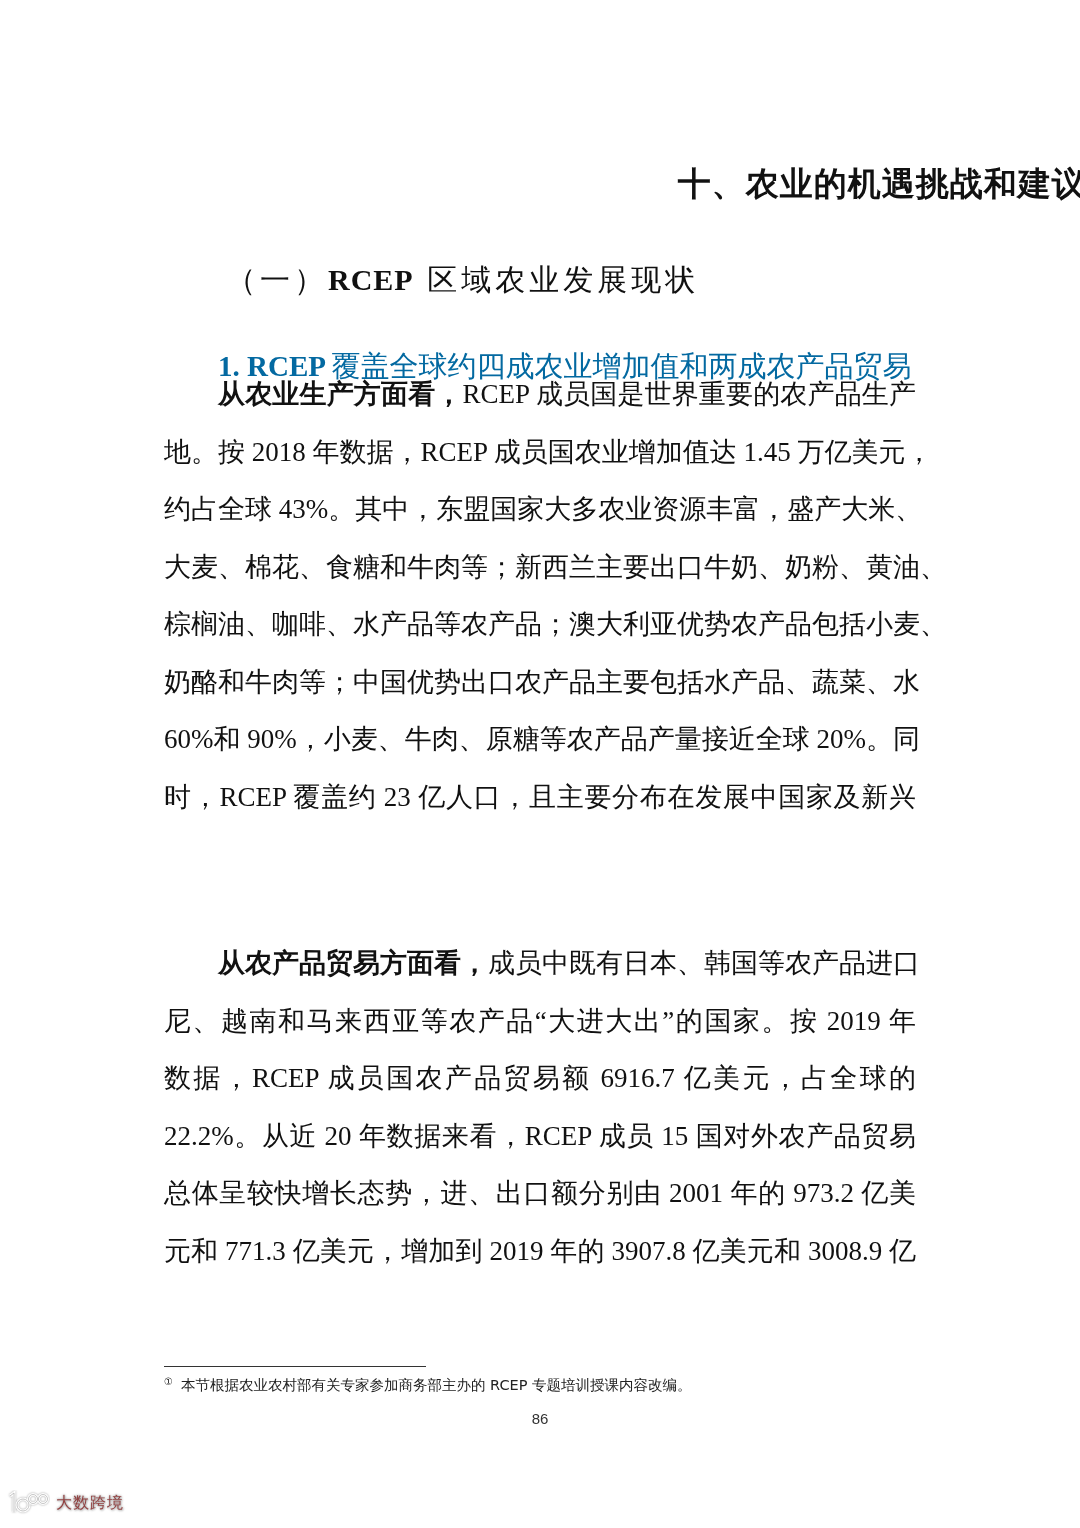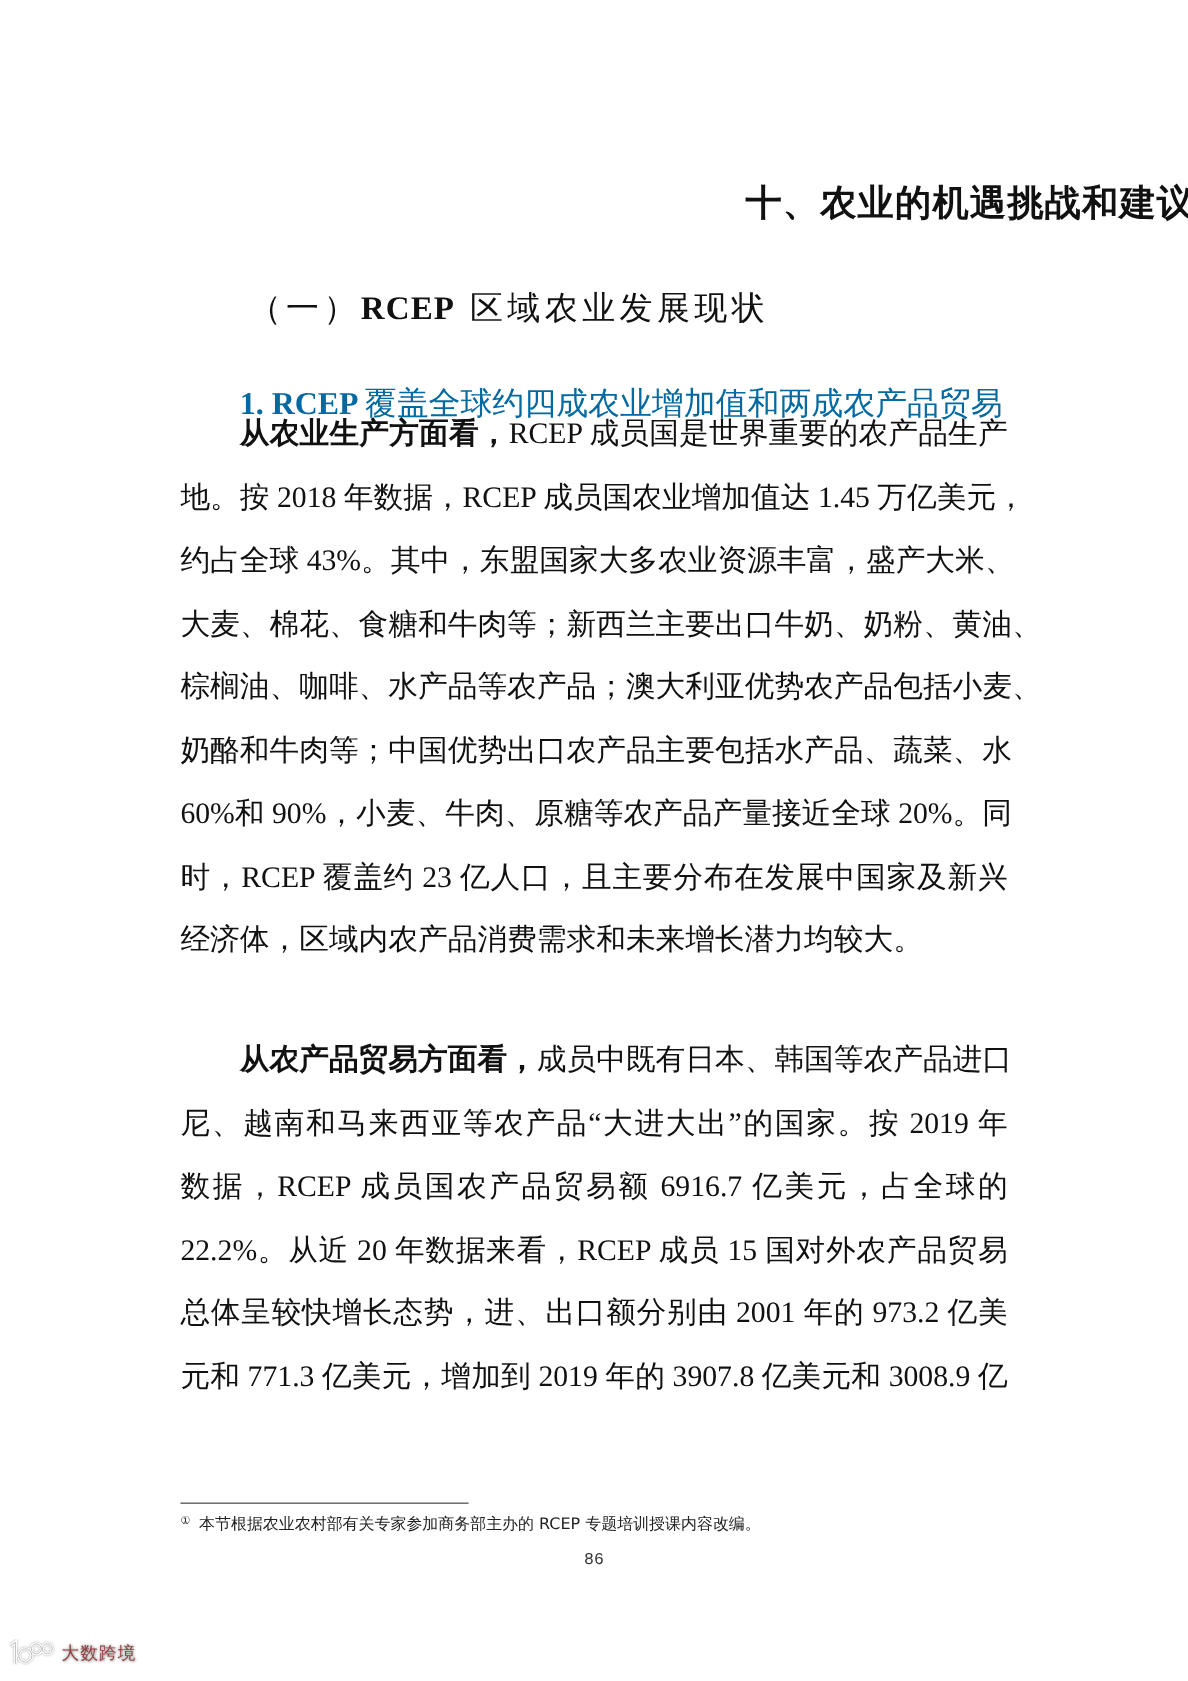--- a/index.html
+++ b/index.html
@@ -110,21 +110,21 @@
       font-size: 10px;
       vertical-align: 5px;
       margin-right: 8px;
     }
     .page-number {
       position: absolute;
       top: 1410px;
       left: 0;
       width: 1080px;
       text-align: center;
-      font-family: Liberation Mono, monospace;
+      font-family: Liberation Sans, sans-serif;
       font-size: 15px;
       color: #333;
     }
     .watermark {
       position: absolute;
       left: 6px;
       top: 1490px;
       display: flex;
       align-items: center;
       gap: 6px;
@@ -155,21 +155,20 @@
 
 <div class="body-text" id="para1">
   <span class="line indent"><span class="lead">从农业生产方面看，</span><span>RCEP 成员国是世界重要的农产品生产</span></span>
   <span class="line">地。按 2018 年数据，RCEP 成员国农业增加值达 1.45 万亿美元，</span>
   <span class="line">约占全球 43%。其中，东盟国家大多农业资源丰富，盛产大米、</span>
   <span class="line">大麦、棉花、食糖和牛肉等；新西兰主要出口牛奶、奶粉、黄油、</span>
   <span class="line">棕榈油、咖啡、水产品等农产品；澳大利亚优势农产品包括小麦、</span>
   <span class="line">奶酪和牛肉等；中国优势出口农产品主要包括水产品、蔬菜、水</span>
   <span class="line">60%和 90%，小麦、牛肉、原糖等农产品产量接近全球 20%。同</span>
   <span class="line">时，RCEP 覆盖约 23 亿人口，且主要分布在发展中国家及新兴</span>
-  <span class="line last">经济体，区域内农产品消费需求和未来增长潜力均较大。</span>
 </div>
 
 <div class="body-text" id="para2">
   <span class="line indent"><span class="lead">从农产品贸易方面看，</span><span>成员中既有日本、韩国等农产品进口</span></span>
   <span class="line">尼、越南和马来西亚等农产品“大进大出”的国家。按 2019 年</span>
   <span class="line">数据，RCEP 成员国农产品贸易额 6916.7 亿美元，占全球的</span>
   <span class="line">22.2%。从近 20 年数据来看，RCEP 成员 15 国对外农产品贸易</span>
   <span class="line">总体呈较快增长态势，进、出口额分别由 2001 年的 973.2 亿美</span>
   <span class="line">元和 771.3 亿美元，增加到 2019 年的 3907.8 亿美元和 3008.9 亿</span>
 </div>

